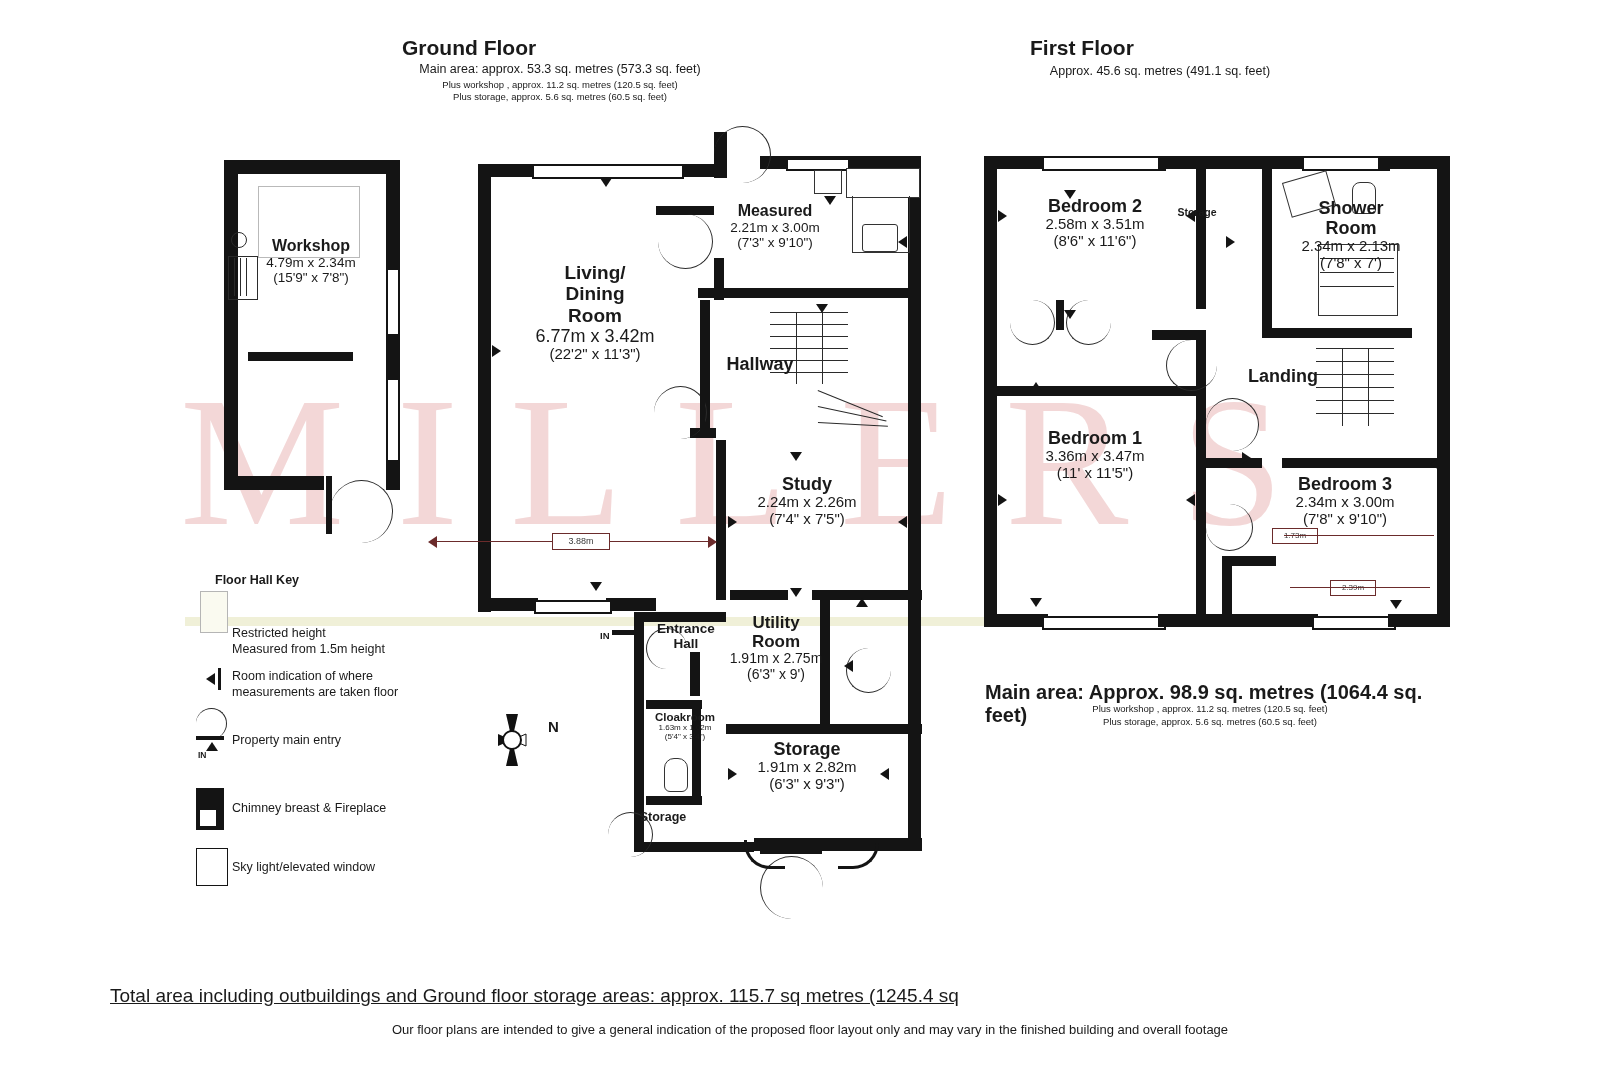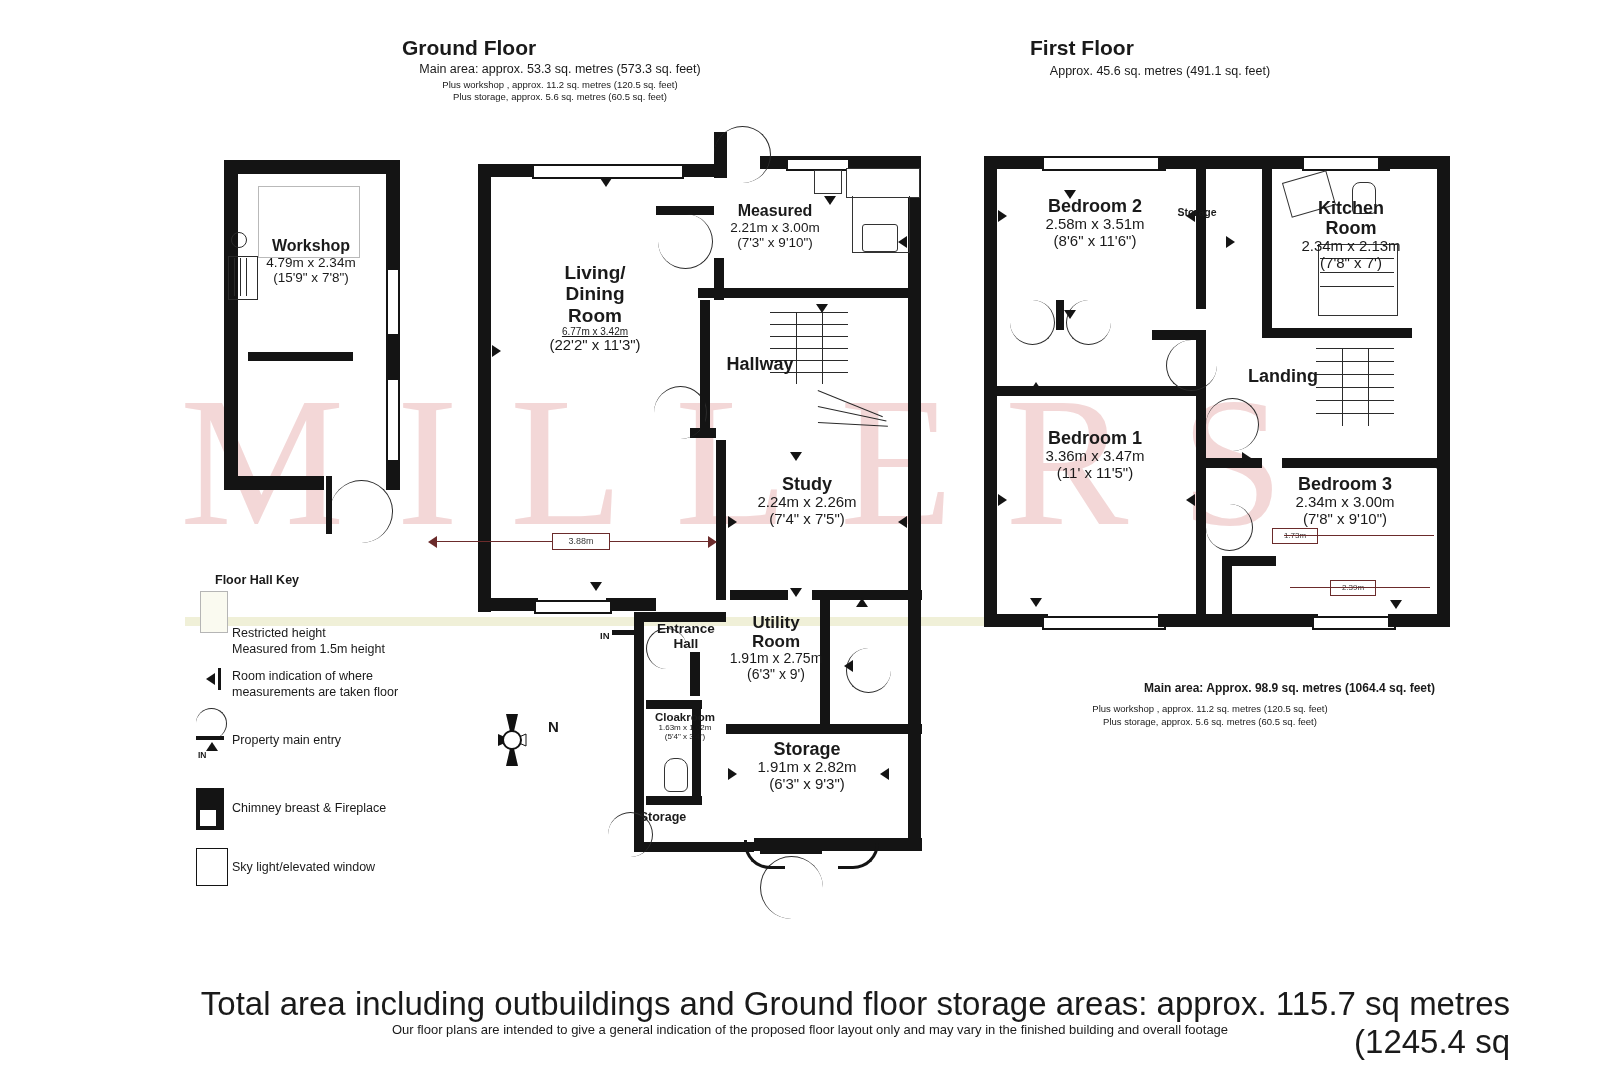--- a/index.html
+++ b/index.html
@@ -51,25 +51,25 @@
   .stairlineV{position:absolute;background:#2b2b2b;width:1.4px;}
 
   
   #gf-title{left:402px;top:36px;width:310px;font-size:21px;}
   #gf-sub1{left:360px;top:62px;width:400px;font-size:12.5px;}
   #gf-sub2{left:380px;top:79px;width:360px;font-size:9.5px;}
   #gf-sub3{left:380px;top:91px;width:360px;font-size:9.5px;}
   #ff-title{left:1030px;top:36px;width:260px;font-size:21px;}
   #ff-sub1{left:1000px;top:64px;width:320px;font-size:12.5px;}
 
-  #tot1{left:985px;top:681px;width:450px;font-size:12px;font-weight:bold;text-align:right;}
+  #tot1{left:985px;top:681px;width:450px;font-size:20px;font-weight:bold;text-align:left;}
   #tot2{left:985px;top:703px;width:450px;font-size:9.5px;text-align:center;}
   #tot3{left:985px;top:716px;width:450px;font-size:9.5px;text-align:center;}
 
-  #foot1{left:110px;top:985px;width:1400px;font-size:33px;text-align:right;}
+  #foot1{left:110px;top:985px;width:1400px;font-size:19px;text-align:left;text-decoration:underline;}
   #foot2{left:110px;top:1022px;width:1400px;font-size:13px;text-align:center;}
 
   
   #key-title{left:215px;top:573px;font-size:12.5px;font-weight:bold;}
   .key-text{position:absolute;font-size:12.5px;line-height:1.25;}
 </style>
 </head>
 <body>
 
 <div id="watermark">MILLERS</div>
@@ -203,21 +203,21 @@
 <div class="room-label" style="left:700px;top:202px;width:150px;">
   <b>Measured</b>
   <span>2.21m x 3.00m</span>
   <span>(7'3" x 9'10")</span>
 </div>
 
 <div class="room-label" style="left:500px;top:262px;width:190px;">
   <b style="font-size:19px;">Living/</b>
   <b style="font-size:19px;">Dining</b>
   <b style="font-size:19px;">Room</b>
-  <span style="font-size:10px;text-decoration:underline;">6.77m x 3.42m</span>
+  <span style="font-size:18px;">6.77m x 3.42m</span>
   <span style="font-size:15px;">(22'2" x 11'3")</span>
 </div>
 
 <div class="room-label" style="left:690px;top:354px;width:140px;">
   <b style="font-size:18px;">Hallway</b>
 </div>
 
 <div class="room-label" style="left:712px;top:474px;width:190px;">
   <b style="font-size:18px;">Study</b>
   <span style="font-size:15px;">2.24m x 2.26m</span>
@@ -320,21 +320,21 @@
 <div class="abs" style="left:1284px;top:535px;width:150px;height:1.2px;background:#6b2b2b;"></div>
 <div class="abs" style="left:1290px;top:587px;width:140px;height:1.2px;background:#6b2b2b;"></div>
 
 <div class="room-label" style="left:1000px;top:196px;width:190px;">
   <b style="font-size:18px;">Bedroom 2</b>
   <span style="font-size:15px;">2.58m x 3.51m</span>
   <span style="font-size:15px;">(8'6" x 11'6")</span>
 </div>
 
 <div class="room-label" style="left:1256px;top:198px;width:190px;">
-  <b style="font-size:18px;">Kitchen</b>
+  <b style="font-size:18px;">Shower</b>
   <b style="font-size:18px;">Room</b>
   <span style="font-size:15px;">2.34m x 2.13m</span>
   <span style="font-size:15px;">(7'8" x 7')</span>
 </div>
 
 <div class="small-label" style="left:1162px;top:206px;width:70px;">Storage</div>
 
 <div class="room-label" style="left:1218px;top:366px;width:130px;">
   <b style="font-size:18px;">Landing</b>
 </div>

